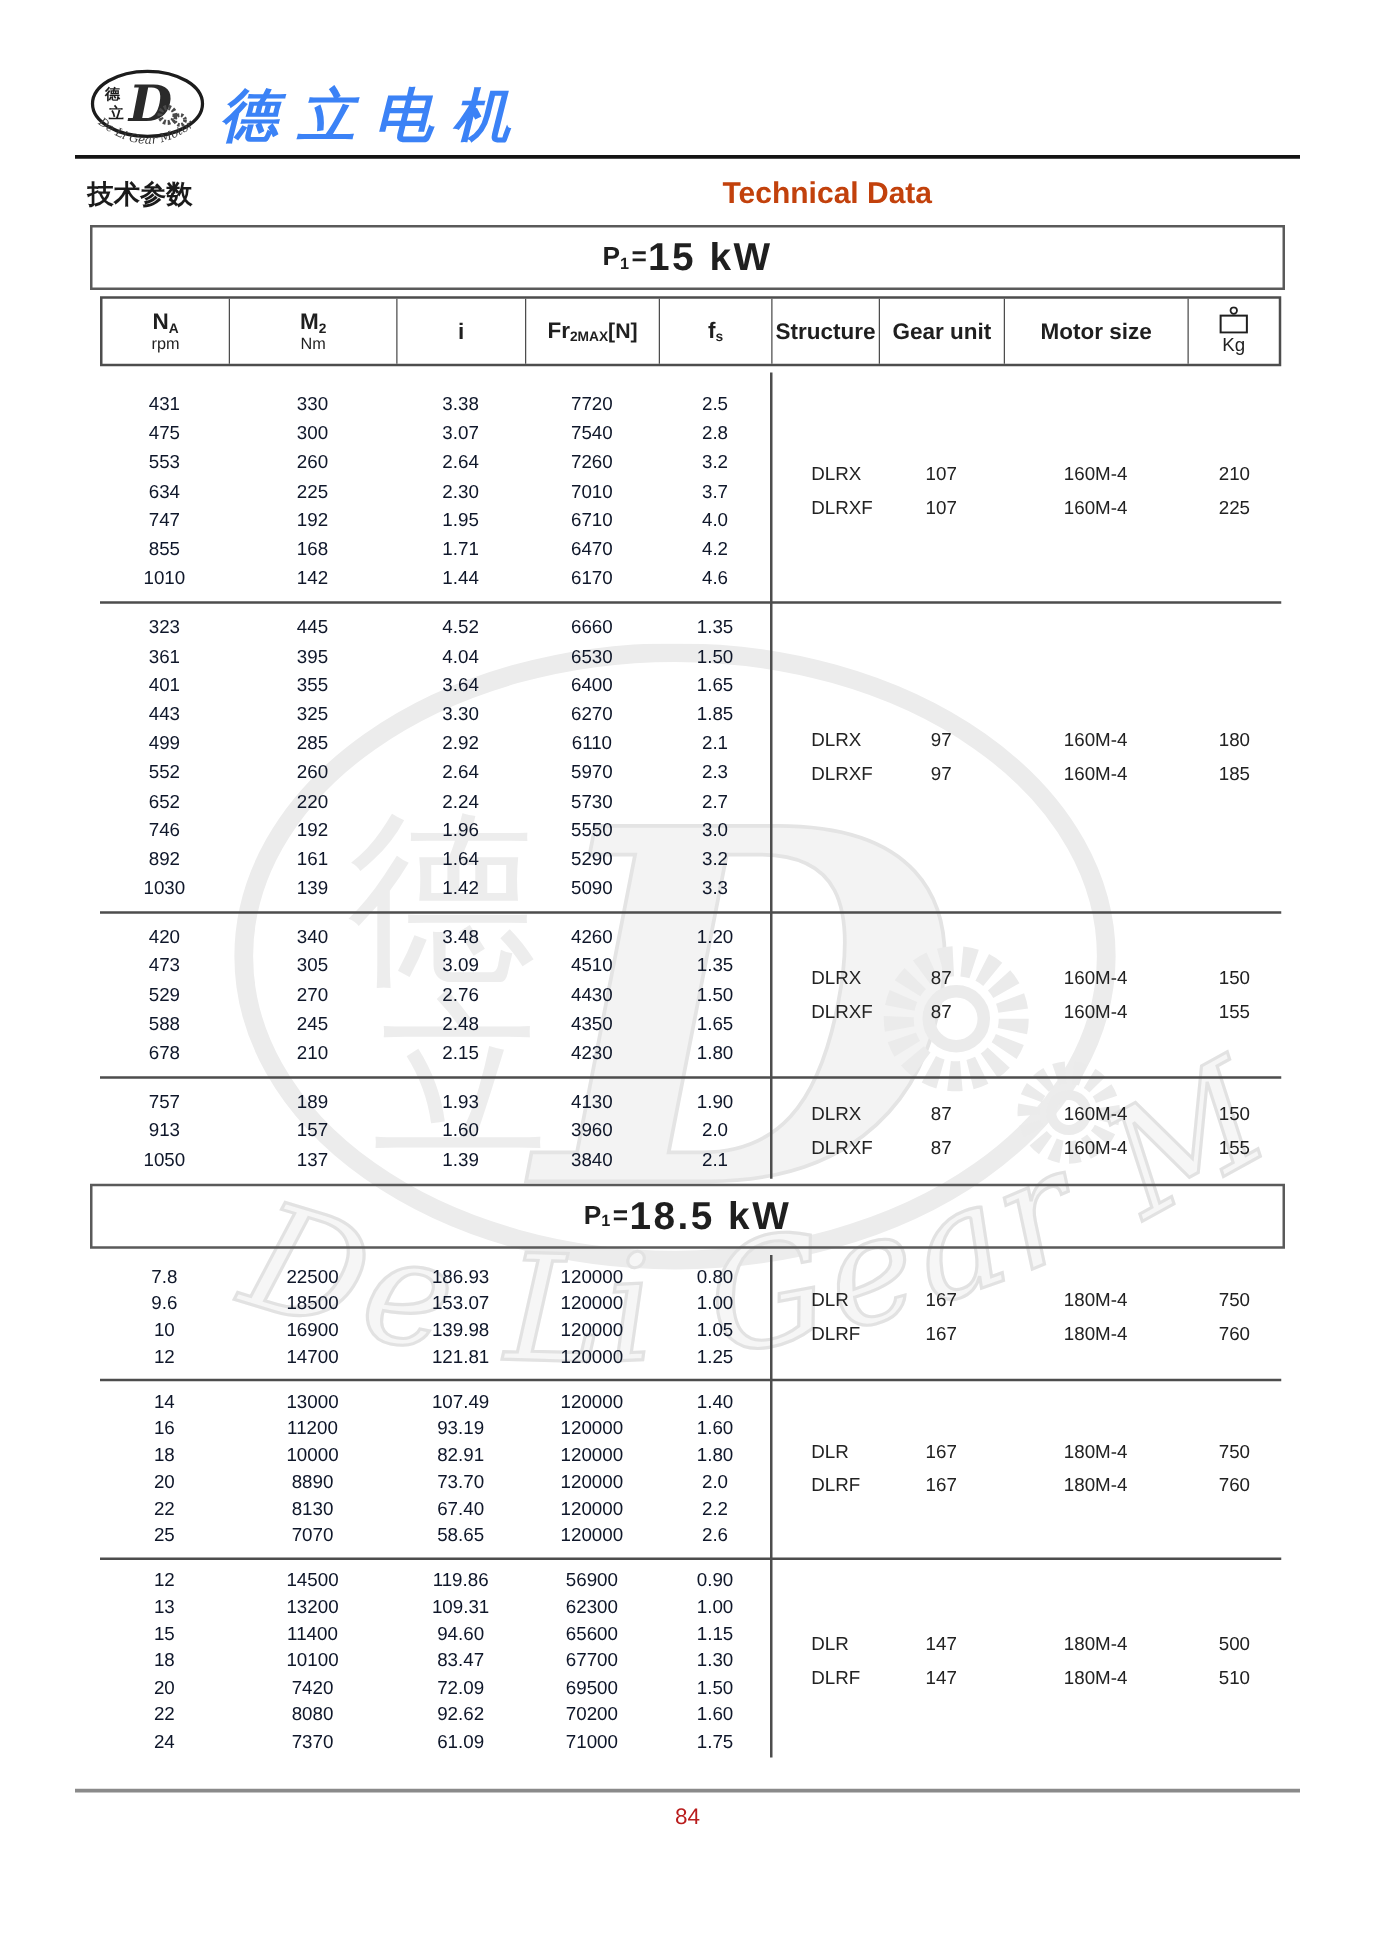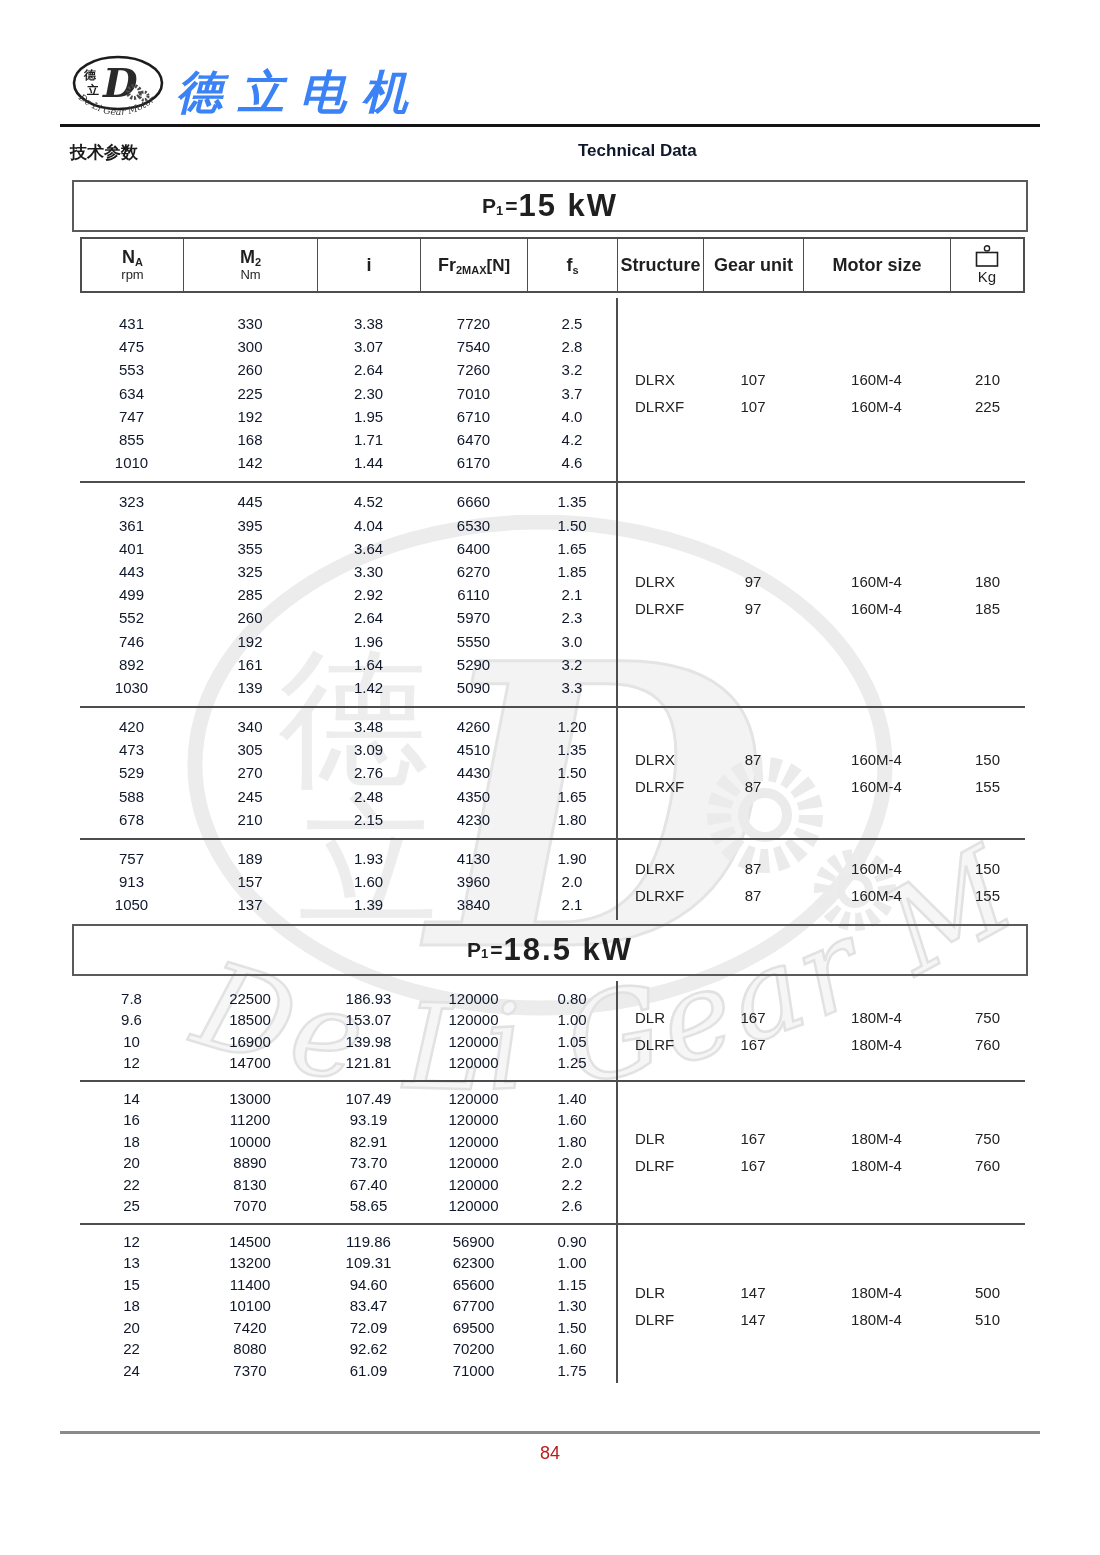--- a/index.html
+++ b/index.html
@@ -11,22 +11,22 @@
   
   .watermark { position:absolute; left:110px; top:515px; width:900px; height:650px; z-index:0; pointer-events:none; }
   
   .logo { position:absolute; left:70px; top:54px; width:96px; height:78px; z-index:2; }
   .brand-cn {
     position:absolute; left:176px; top:62px; z-index:2;
     font-family:"DejaVu Serif","Liberation Serif",serif;
     font-size:46px; font-weight:bold; font-style:italic; letter-spacing:16px; color:#3b82f6;
   }
   .header-rule { position:absolute; left:60px; top:124px; width:980px; height:3px; background:#141414; z-index:2; }
-  .subtitle-cn { position:absolute; left:70px; top:141px; font-size:17px; font-weight:bold; color:#1a1a1a; z-index:2; }
-  .subtitle-en { position:absolute; left:578px; top:141px; font-size:17px; font-weight:bold; color:#0f172a; z-index:2; }
+  .subtitle-cn { position:absolute; left:70px; top:141px; font-size:21px; font-weight:bold; color:#1a1a1a; z-index:2; }
+  .subtitle-en { position:absolute; left:578px; top:141px; font-size:24px; font-weight:bold; color:#c2410c; z-index:2; }
   
   .content { position:absolute; left:72px; top:180px; width:956px; z-index:1; }
   .title-box {
     box-sizing:border-box; width:956px; height:52px; border:2px solid #5a5a5a; background:transparent;
     display:flex; align-items:center; justify-content:center;
   }
   .title-box .p  { font-size:21px; font-weight:bold; }
   .title-box .ps { font-size:13px; font-weight:bold; vertical-align:-3px; position:relative; top:4px; }
   .title-box .eq { font-size:21px; font-weight:bold; margin:0 1px 0 2px; }
   .title-box .pv { font-size:31px; font-weight:bold; letter-spacing:2px; }
@@ -58,21 +58,21 @@
   .data-row {
     display:grid; grid-template-columns:103px 134px 103px 107px 90px;
     height:23.2px; align-items:center; text-align:center; font-size:15px; color:#0f172a;
   }
   #area-1 .data-row { height:21.5px; }
   .info { position:absolute; left:537px; top:50%; transform:translateY(-50%); width:408px; }
   .info-line {
     display:grid; grid-template-columns:86px 100px 147px 75px;
     height:27px; align-items:center; font-size:15px; color:#222; text-align:center;
   }
-  .icell.c0 { text-align:left; padding-left:18px; }
+  .icell.c0 { text-align:left; padding-left:32px; }
   
   .footer-rule { position:absolute; left:60px; top:1431px; width:980px; height:3px; background:#8a8a8a; z-index:1; }
   .page-number { position:absolute; left:0; right:0; top:1443px; text-align:center; font-size:18px; color:#b91c1c; z-index:1; }
 </style>
 </head>
 <body>
 
 <div class="page">
 
   <svg class="watermark" viewBox="0 0 900 650" aria-hidden="true">
@@ -263,20 +263,27 @@
               <div>2.1</div>
             </div>
             <div class="data-row">
               <div>552</div>
               <div>260</div>
               <div>2.64</div>
               <div>5970</div>
               <div>2.3</div>
             </div>
             <div class="data-row">
+              <div>652</div>
+              <div>220</div>
+              <div>2.24</div>
+              <div>5730</div>
+              <div>2.7</div>
+            </div>
+            <div class="data-row">
               <div>746</div>
               <div>192</div>
               <div>1.96</div>
               <div>5550</div>
               <div>3.0</div>
             </div>
             <div class="data-row">
               <div>892</div>
               <div>161</div>
               <div>1.64</div>

